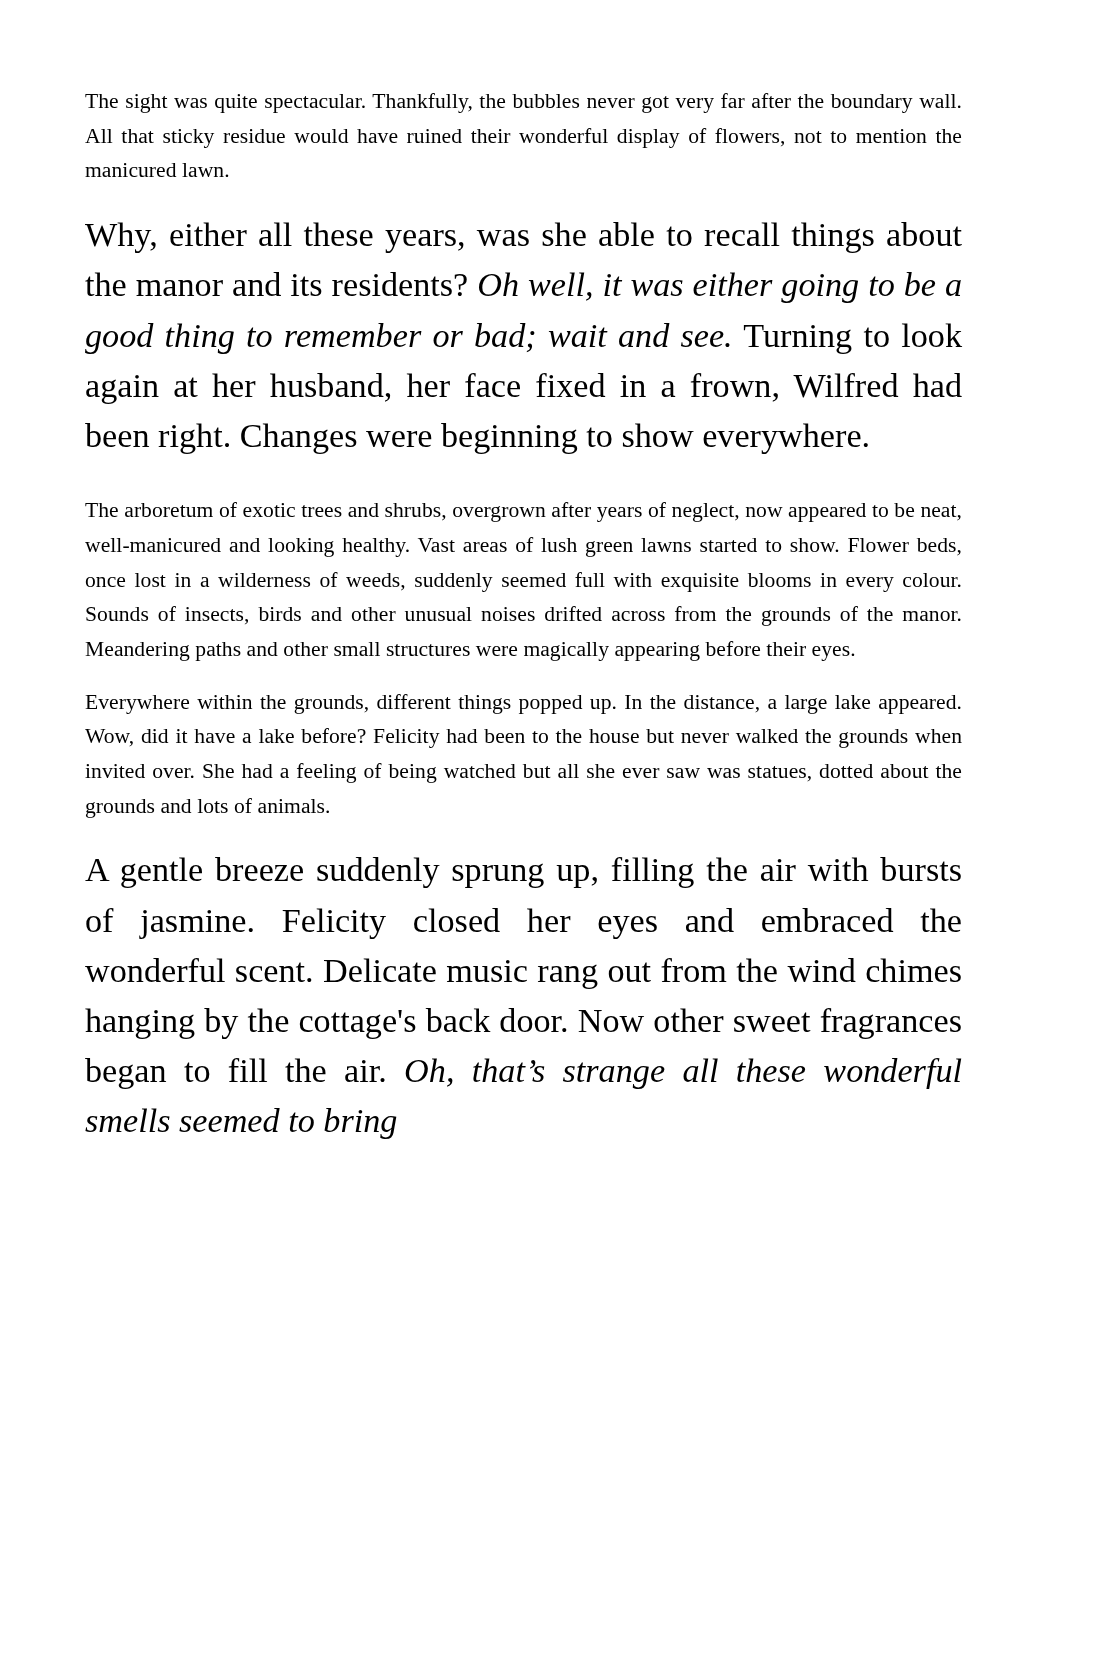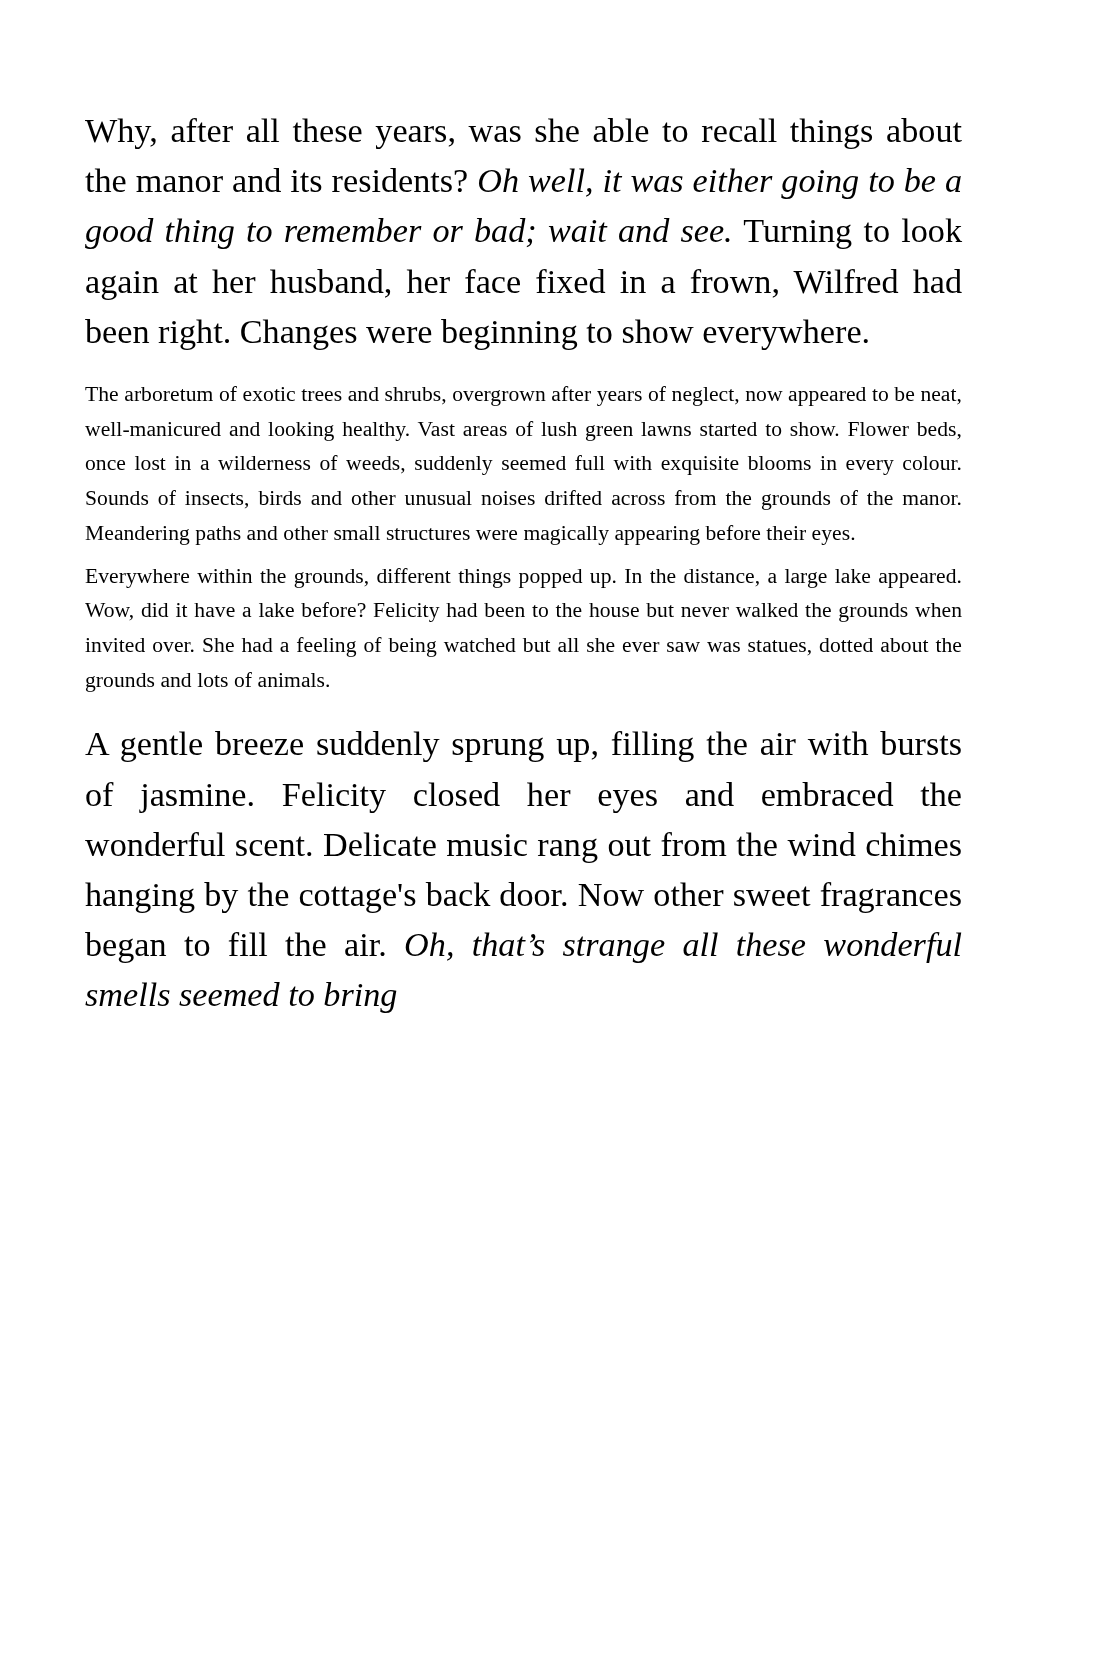--- a/index.html
+++ b/index.html
@@ -41,39 +41,40 @@
     font-size: 21.6px;
     line-height: 34.7px;
     letter-spacing: 0.05px;
   }
   
   p.body-large {
     font-size: 34.2px;
     line-height: 50.2px;
     letter-spacing: 0.0px;
   }
-  p.gap-small { margin-top: 8px; }
+  p.gap-small { margin-top: 18px; }
   p.gap-large { margin-top: 22px; }
-  p.gap-large-after { margin-top: 20px; }
+  p.gap-large-after { margin-top: 32px; }
   em.thought {
     font-style: italic;
   }
   
   p.last {
     margin-bottom: 4px;
   }
 </style>
 </head>
 <body>
 
 <div class="page">
   <div class="text-column">
 
+    <p class="body-small">The sight was quite spectacular. Thankfully, the bubbles never got very far after the boundary wall. All that sticky residue would have ruined their wonderful display of flowers, not to mention the manicured lawn.</p>
 
-    <p class="body-large gap-large"><span>Why, after all these years, was she able to recall things about the manor and its residents? </span><em class="thought">Oh well, it was either going to be a good thing to remember or bad; wait and see.</em><span> Turning to look again at her husband, her face fixed in a frown, Wilfred had been right. Changes were beginning to show everywhere.</span></p>
+    <p class="body-large gap-large"><span>Why, either all these years, was she able to recall things about the manor and its residents? </span><em class="thought">Oh well, it was either going to be a good thing to remember or bad; wait and see.</em><span> Turning to look again at her husband, her face fixed in a frown, Wilfred had been right. Changes were beginning to show everywhere.</span></p>
 
     <p class="body-small gap-large-after">The arboretum of exotic trees and shrubs, overgrown after years of neglect, now appeared to be neat, well-manicured and looking healthy. Vast areas of lush green lawns started to show. Flower beds, once lost in a wilderness of weeds, suddenly seemed full with exquisite blooms in every colour. Sounds of insects, birds and other unusual noises drifted across from the grounds of the manor. Meandering paths and other small structures were magically appearing before their eyes.</p>
 
     <p class="body-small gap-small">Everywhere within the grounds, different things popped up. In the distance, a large lake appeared. Wow, did it have a lake before? Felicity had been to the house but never walked the grounds when invited over. She had a feeling of being watched but all she ever saw was statues, dotted about the grounds and lots of animals.</p>
 
     <p class="body-large gap-large last"><span>A gentle breeze suddenly sprung up, filling the air with bursts of jasmine. Felicity closed her eyes and embraced the wonderful scent. Delicate music rang out from the wind chimes hanging by the cottage's back door. Now other sweet fragrances began to fill the air. </span><em class="thought">Oh, that’s strange all these wonderful smells seemed to bring</em><span></span></p>
 
   </div>
 </div>
 

